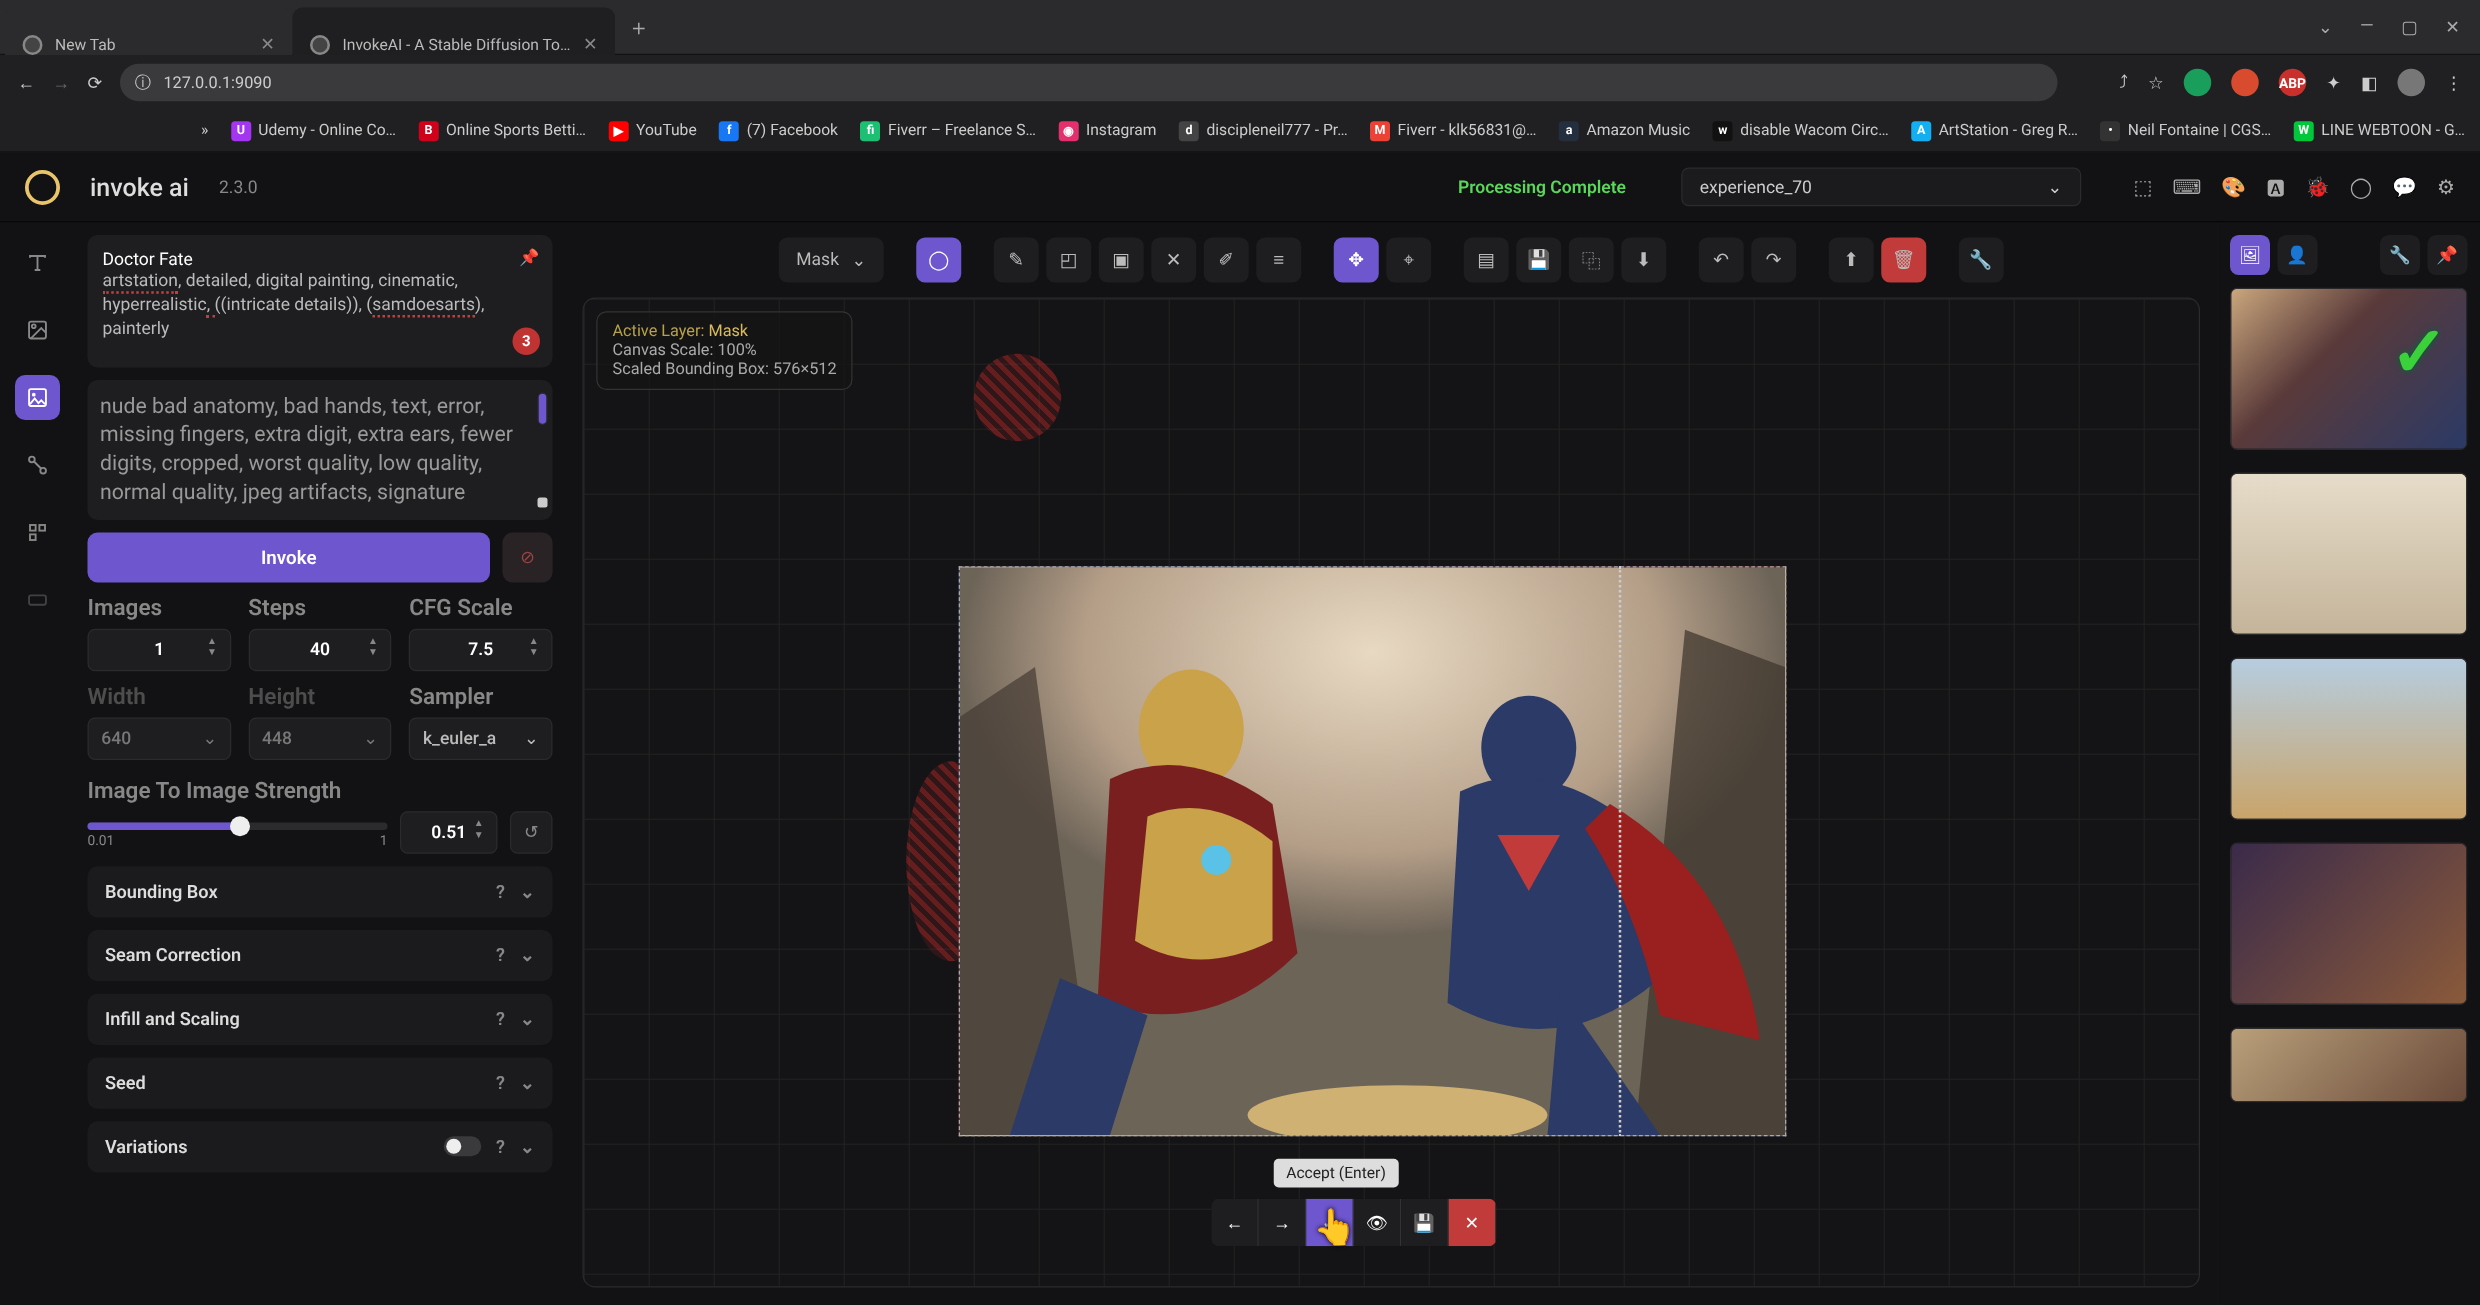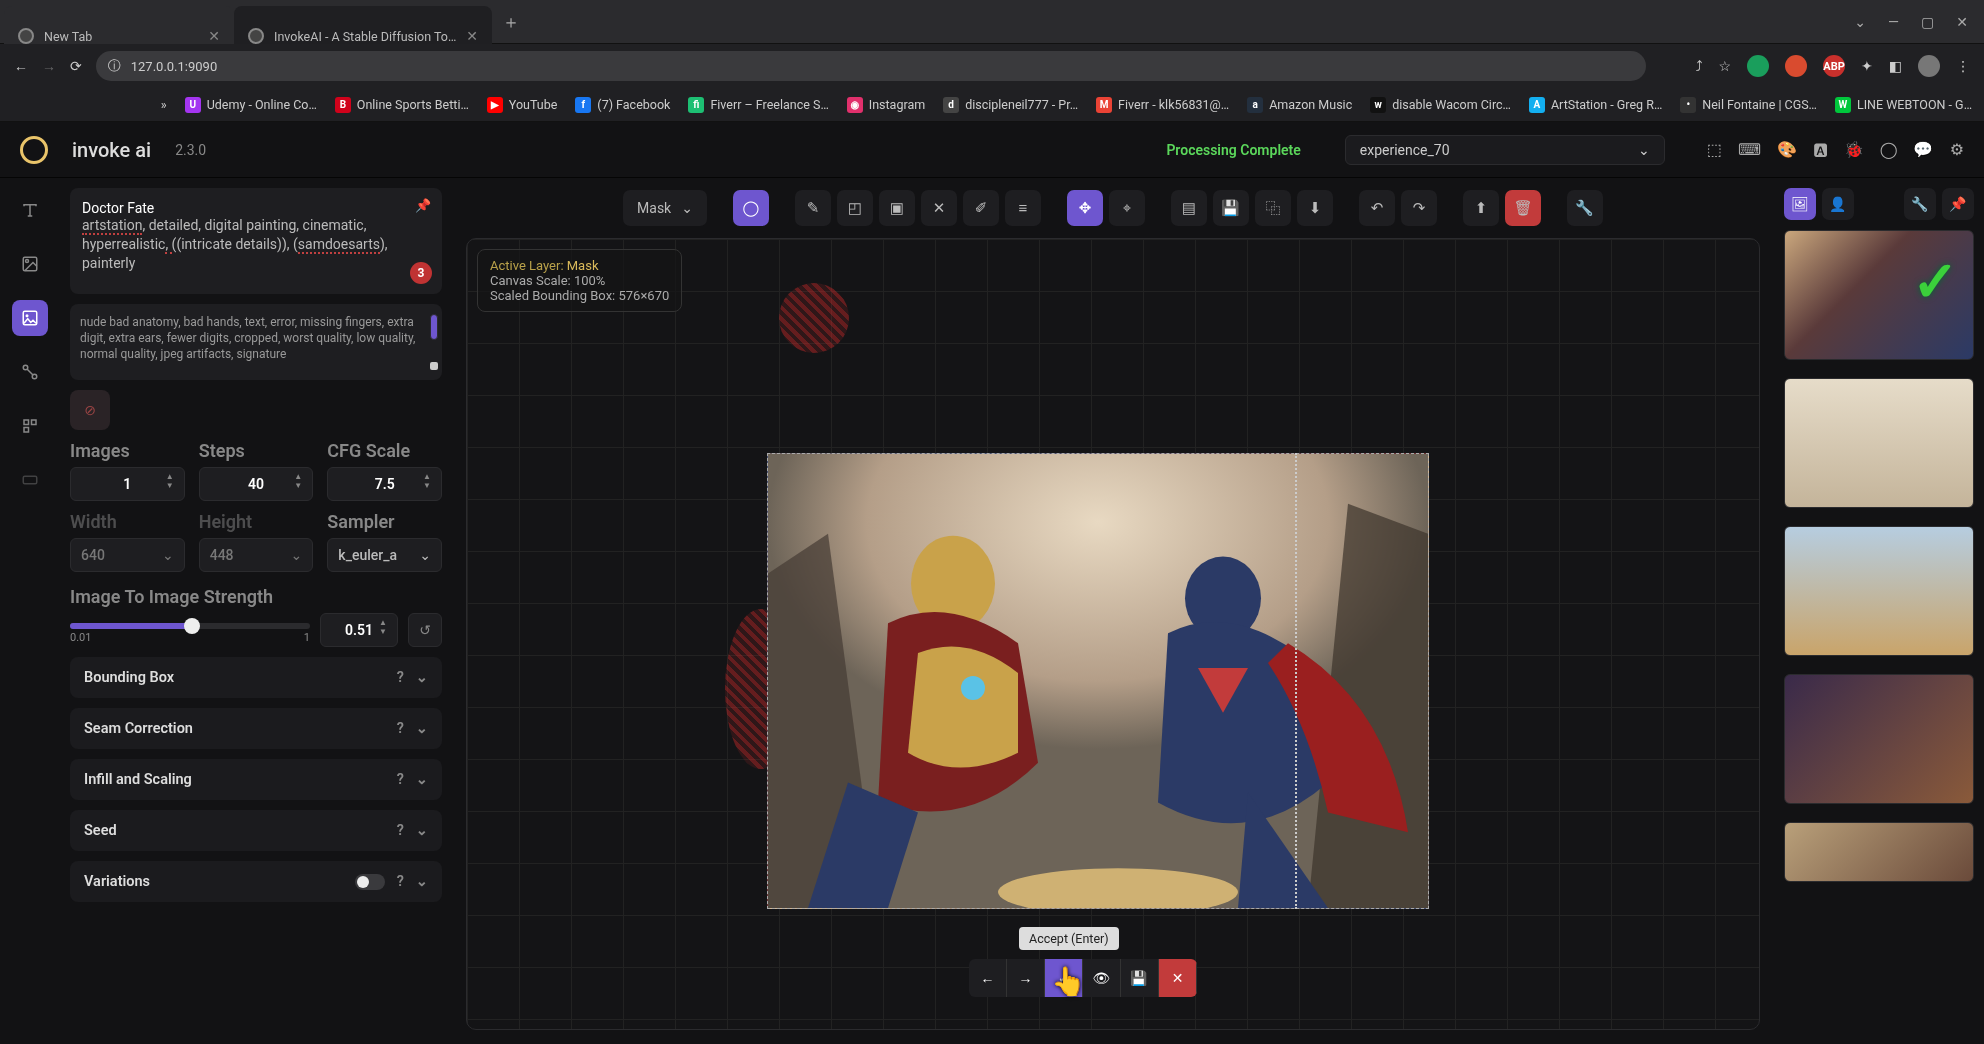--- a/index.html
+++ b/index.html
@@ -41,21 +41,21 @@
 .rail-btn.active { background:#6e56cf; color:#fff; }
 
 
 .left-panel { width: 392px; background: #121214; padding: 10px; display:flex; flex-direction:column; gap:10px; overflow:hidden;}
 .prompt-box { background: #1e1e21; border-radius:8px; padding:12px; position:relative; min-height: 106px; }
 .prompt-box .pin { position:absolute; top:10px; right:10px; color:#888; font-size:13px;}
 .prompt-title { color:#fff; font-size:14px; }
 .prompt-text { color:#bbb; font-size:14px; line-height:1.35; }
 .uline { border-bottom: 2px dotted #c04040; }
 .badge { position:absolute; right:10px; bottom:10px; background:#c03333; color:#fff; width:22px; height:22px; border-radius:50%; display:flex; align-items:center; justify-content:center; font-size:12px; font-weight:bold;}
-.neg-box { background: #1e1e21; border-radius:8px; padding:10px; color:#999; font-size:12px; line-height:1.35; min-height:76px; position:relative;}
+.neg-box { background: #1e1e21; border-radius:8px; padding:10px; color:#999; font-size:17px; line-height:1.35; min-height:76px; position:relative;}
 .neg-scroll { position:absolute; right:4px; top:10px; bottom:10px; width:8px;}
 .neg-scroll .thumb { position:absolute; top:0; width:8px; height:26px; background:#6e56cf; border-radius:4px;}
 .neg-scroll .dot { position:absolute; bottom:0; width:8px; height:8px; background:#ccc; border-radius:2px;}
 
 .invoke-row { display:flex; gap:10px; }
 .invoke-btn { flex:1; background:#6e56cf; color:#fff; border-radius:8px; height:40px; display:flex; align-items:center; justify-content:center; font-weight:600; font-size:15px;}
 .cancel-round { width:40px; height:40px; border-radius:8px; background:#2a2326; display:flex; align-items:center; justify-content:center; color:#9a4444;}
 
 .row3 { display:flex; gap:14px; }
 .col { flex:1; }
@@ -292,20 +292,23 @@
 
     <div class="neg-box">
       <span>nude bad anatomy, bad hands, text, error, missing fingers, extra digit, extra ears, fewer digits, cropped, worst quality, low quality, normal quality, jpeg artifacts, signature</span>
       <div class="neg-scroll">
           <div class="thumb"></div>
           <div class="dot"></div>
         </div>
     </div>
 
     <div class="invoke-row">
+      <div class="invoke-btn">
+          <span>Invoke</span>
+        </div>
       <div class="cancel-round">⊘</div>
     </div>
 
     <div class="row3">
       <div class="col">
         <span class="lbl">Images</span>
         <div class="num-in">
             <span>1</span>
             <span class="stepper">▲<br>▼</span>
           </div>
@@ -439,21 +442,21 @@
       <div class="tool-btn">⬆</div>
       <div class="tool-btn" style="background:#c23b3b">🗑</div>
       <div class="tool-gap"></div>
       <div class="tool-btn">🔧</div>
     </div>
 
     <div class="canvas-inner">
       <div class="canvas-info">
         <div class="info-line1"><span class="a">Active Layer:</span> <span class="b">Mask</span></div>
         <div class="info-line">Canvas Scale: 100%</div>
-        <div class="info-line">Scaled Bounding Box: 576×670</div>
+        <div class="info-line">Scaled Bounding Box: 576×512</div>
       </div>
 
       <div class="brush-stroke" style="left:312px; top:44px; width:70px; height:70px;"></div>
       <div class="brush-stroke" style="left:258px; top:370px; width:72px; height:160px;"></div>
       <div class="brush-stroke" style="left:300px; top:545px; width:260px; height:78px;"></div>
 
       <div class="staged-img" style="left:300px; top:214px; width:662px; height:456px;">
         <svg width="100%" height="100%" viewBox="0 0 660 456" preserveAspectRatio="none">
           <defs>
             <radialGradient id="sky" cx="50%" cy="15%">

